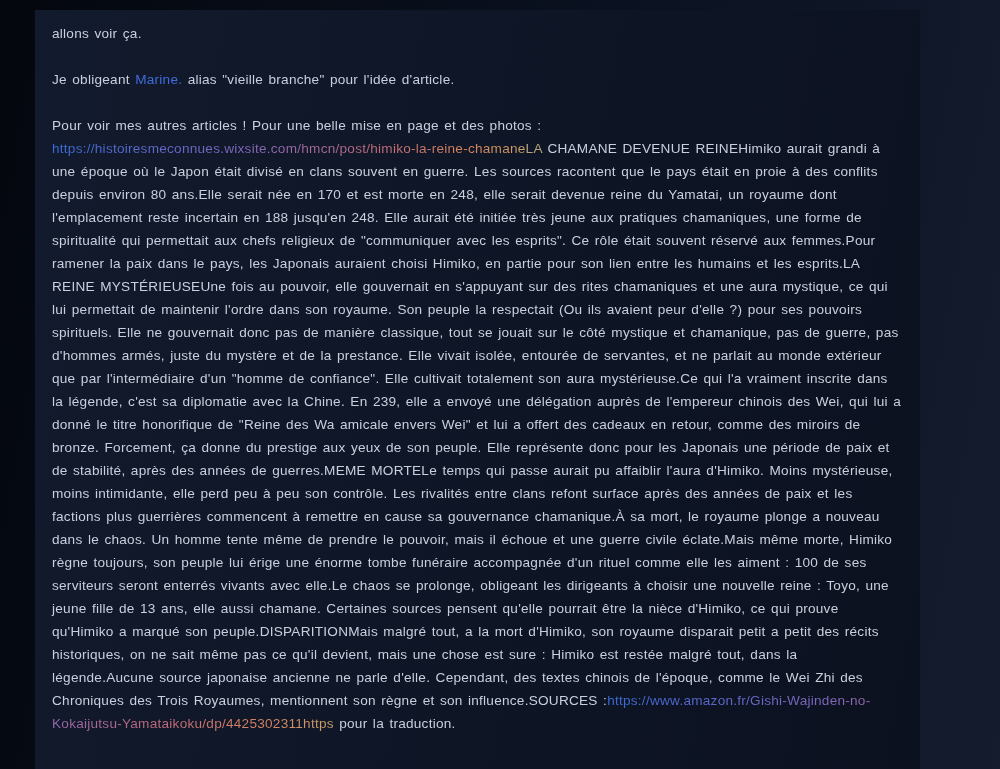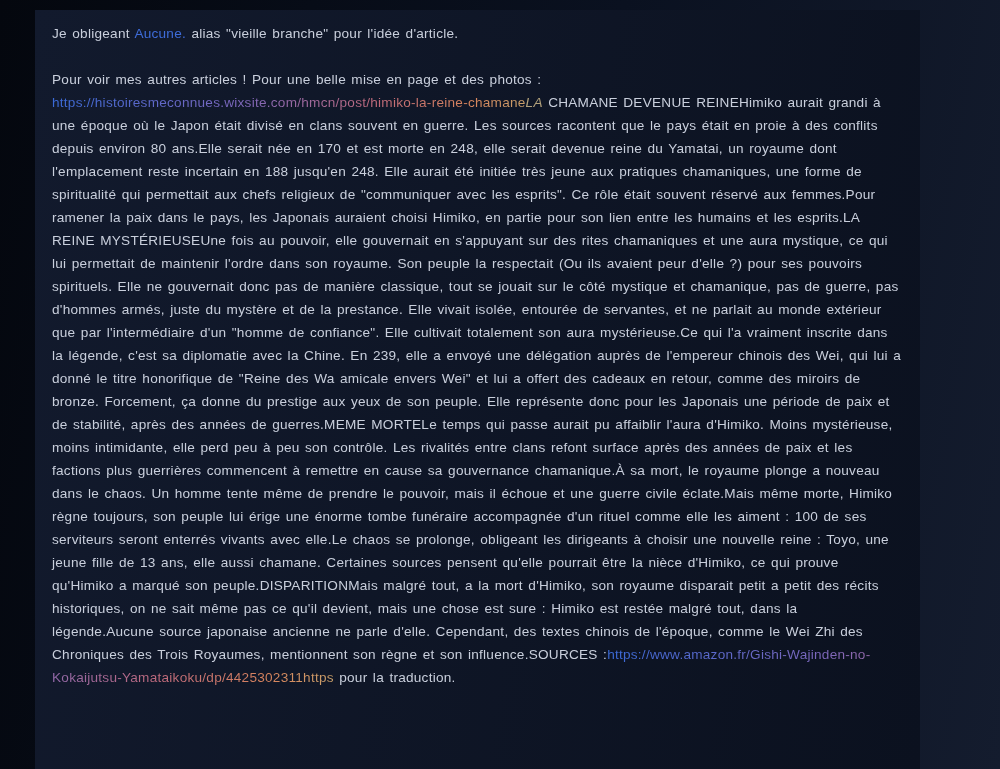--- a/index.html
+++ b/index.html
@@ -48,24 +48,24 @@
   }
   .seg-link-grad {
     background: linear-gradient(90deg, #3a6ad8 0%, #7f68bd 40%, #c06a7c 68%, #d8845c 88%, #c9a06a 100%);
     -webkit-background-clip: text;
     background-clip: text;
     color: transparent;
     cursor: pointer;
   }
   .seg-tan {
     color: #b3a27c;
-    font-style: italic;
   }
 </style>
 </head>
 <body>
 
 <div class="article-panel">
   <div class="article-body" id="article-body">
-      <p><span class="seg-text">Je obligeant </span><span class="seg-link-blue">Aucune.</span><span class="seg-text"> alias "vieille branche" pour l'idée d'article.</span></p>
+      <p><span class="seg-text">allons voir ça.</span></p>
+      <p><span class="seg-text">Je obligeant </span><span class="seg-link-blue">Marine.</span><span class="seg-text"> alias "vieille branche" pour l'idée d'article.</span></p>
       <p><span class="seg-text">Pour voir mes autres articles ! Pour une belle mise en page et des photos :</span><br><span class="seg-link-grad">https://histoiresmeconnues.wixsite.com/hmcn/post/himiko-la-reine-chamane</span><span class="seg-tan">LA</span><span class="seg-text"> CHAMANE DEVENUE REINEHimiko aurait grandi à une époque où le Japon était divisé en clans souvent en guerre. Les sources racontent que le pays était en proie à des conflits depuis environ 80 ans.Elle serait née en 170 et est morte en 248, elle serait devenue reine du Yamatai, un royaume dont l'emplacement reste incertain en 188 jusqu'en 248. Elle aurait été initiée très jeune aux pratiques chamaniques, une forme de spiritualité qui permettait aux chefs religieux de "communiquer avec les esprits". Ce rôle était souvent réservé aux femmes.Pour ramener la paix dans le pays, les Japonais auraient choisi Himiko, en partie pour son lien entre les humains et les esprits.LA REINE MYSTÉRIEUSEUne fois au pouvoir, elle gouvernait en s'appuyant sur des rites chamaniques et une aura mystique, ce qui lui permettait de maintenir l'ordre dans son royaume. Son peuple la respectait (Ou ils avaient peur d'elle ?) pour ses pouvoirs spirituels. Elle ne gouvernait donc pas de manière classique, tout se jouait sur le côté mystique et chamanique, pas de guerre, pas d'hommes armés, juste du mystère et de la prestance. Elle vivait isolée, entourée de servantes, et ne parlait au monde extérieur que par l'intermédiaire d'un "homme de confiance". Elle cultivait totalement son aura mystérieuse.Ce qui l'a vraiment inscrite dans la légende, c'est sa diplomatie avec la Chine. En 239, elle a envoyé une délégation auprès de l'empereur chinois des Wei, qui lui a donné le titre honorifique de "Reine des Wa amicale envers Wei" et lui a offert des cadeaux en retour, comme des miroirs de bronze. Forcement, ça donne du prestige aux yeux de son peuple. Elle représente donc pour les Japonais une période de paix et de stabilité, après des années de guerres.MEME MORTELe temps qui passe aurait pu affaiblir l'aura d'Himiko. Moins mystérieuse, moins intimidante, elle perd peu à peu son contrôle. Les rivalités entre clans refont surface après des années de paix et les factions plus guerrières commencent à remettre en cause sa gouvernance chamanique.À sa mort, le royaume plonge a nouveau dans le chaos. Un homme tente même de prendre le pouvoir, mais il échoue et une guerre civile éclate.Mais même morte, Himiko règne toujours, son peuple lui érige une énorme tombe funéraire accompagnée d'un rituel comme elle les aiment : 100 de ses serviteurs seront enterrés vivants avec elle.Le chaos se prolonge, obligeant les dirigeants à choisir une nouvelle reine : Toyo, une jeune fille de 13 ans, elle aussi chamane. Certaines sources pensent qu'elle pourrait être la nièce d'Himiko, ce qui prouve qu'Himiko a marqué son peuple.DISPARITIONMais malgré tout, a la mort d'Himiko, son royaume disparait petit a petit des récits historiques, on ne sait même pas ce qu'il devient, mais une chose est sure : Himiko est restée malgré tout, dans la légende.Aucune source japonaise ancienne ne parle d'elle. Cependant, des textes chinois de l'époque, comme le Wei Zhi des Chroniques des Trois Royaumes, mentionnent son règne et son influence.SOURCES :</span><span class="seg-link-grad">https://www.amazon.fr/Gishi-Wajinden-no-Kokaijutsu-Yamataikoku/dp/4425302311https</span><span class="seg-text"> pour la traduction.</span></p>
     </div>
 </div>
 
 </body></html>

